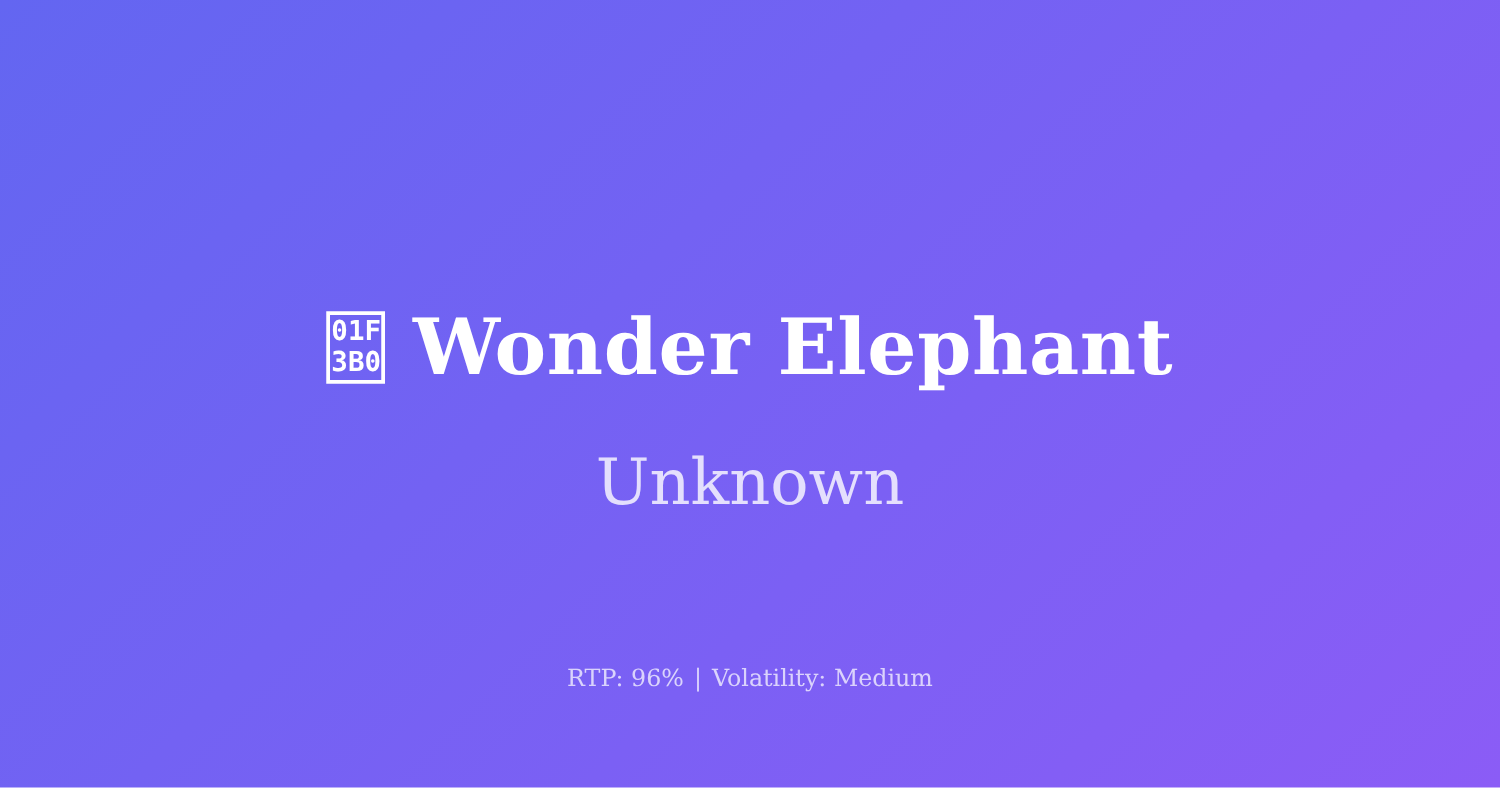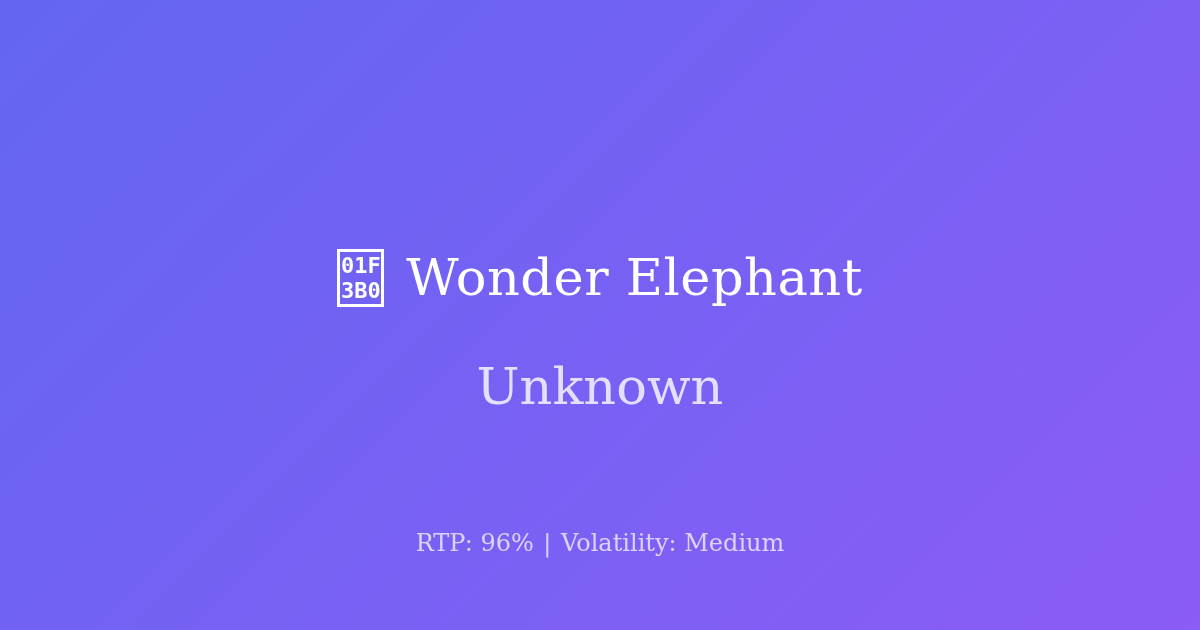--- a/index.html
+++ b/index.html
@@ -59,22 +59,22 @@
     color: #ffffff;
     flex: 0 0 auto;
   }
   .tofu-row {
     display: block;
     height: 25px;
   }
 
   .page-title {
     font-family: "DejaVu Serif", "Liberation Serif", serif;
-    font-weight: 400;
-    font-size: 51px;
+    font-weight: 700;
+    font-size: 62px;
     line-height: 84px;
     color: #ffffff;
     letter-spacing: 0.5px;
   }
 
   
   .page-subtitle {
     position: absolute;
     top: 364px;
     left: 0;
@@ -89,21 +89,21 @@
 
   
   .page-footer {
     position: absolute;
     top: 528px;
     left: 0;
     right: 0;
     text-align: center;
     font-family: "DejaVu Serif", "Liberation Serif", serif;
     font-weight: 400;
-    font-size: 24px;
+    font-size: 19px;
     line-height: 30px;
     color: rgba(255, 255, 255, 0.72);
   }
   .footer-sep {
     padding: 0 2px;
   }
 </style>
 </head>
 <body>
 

